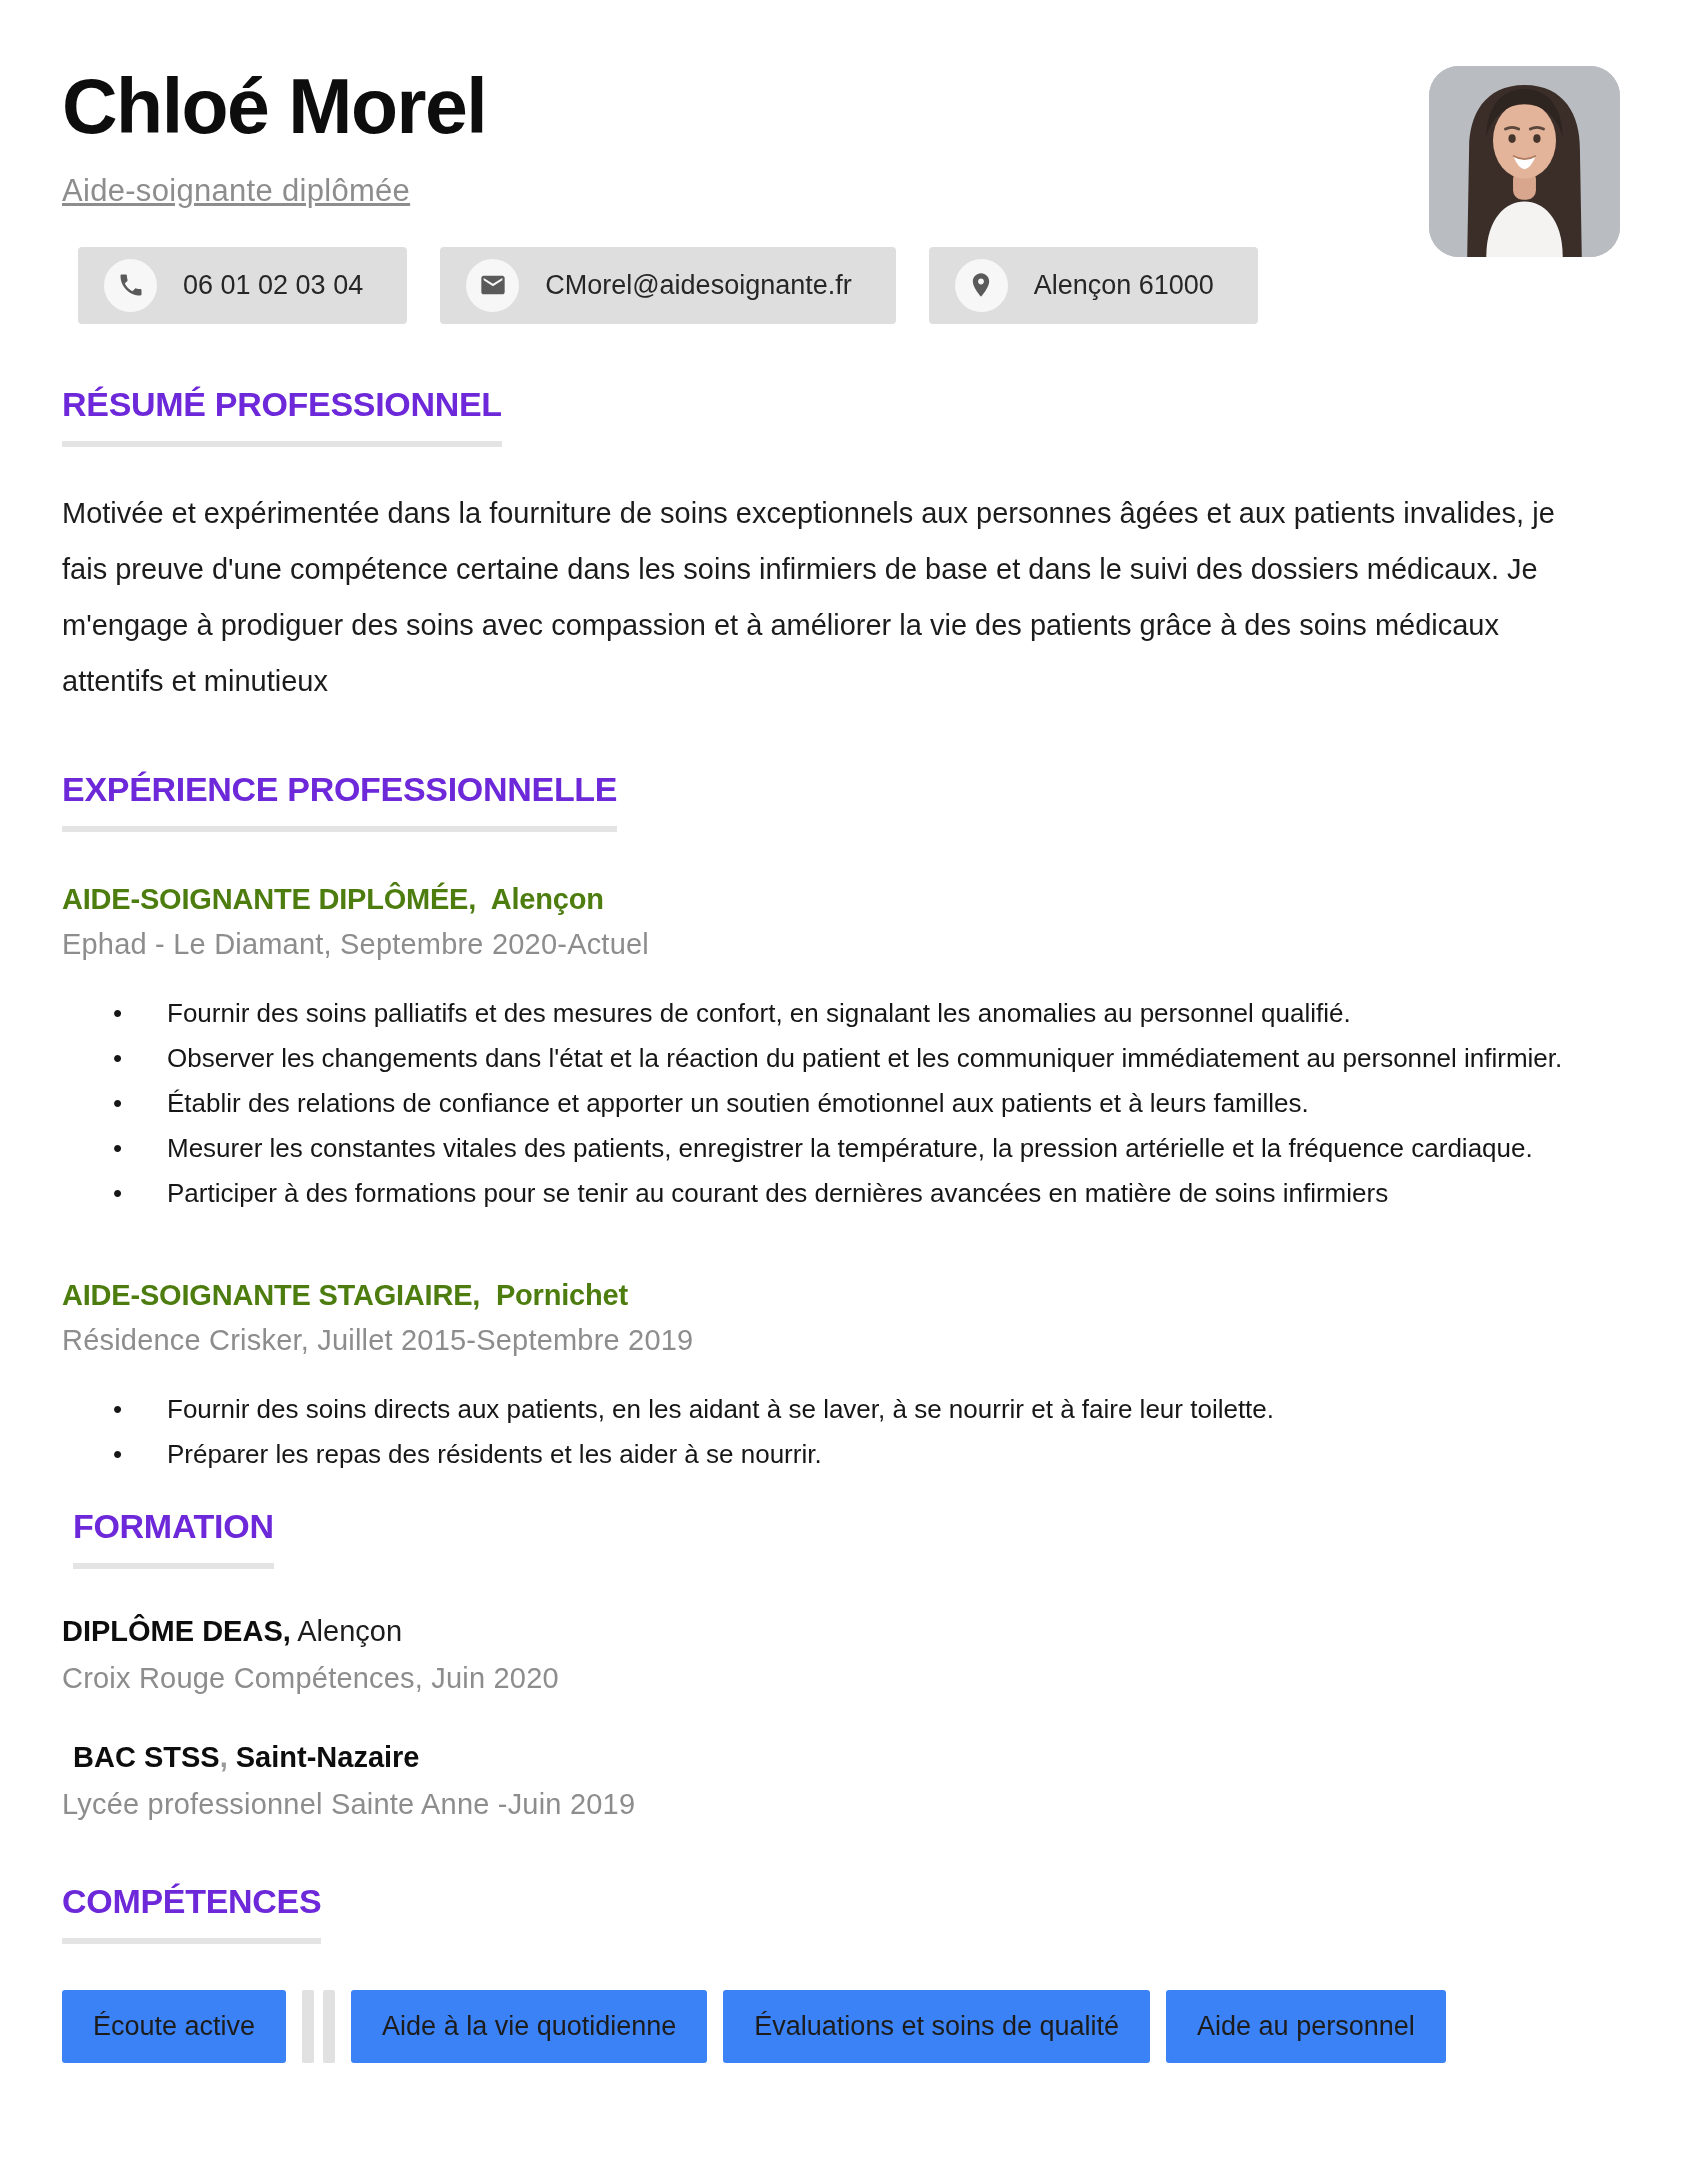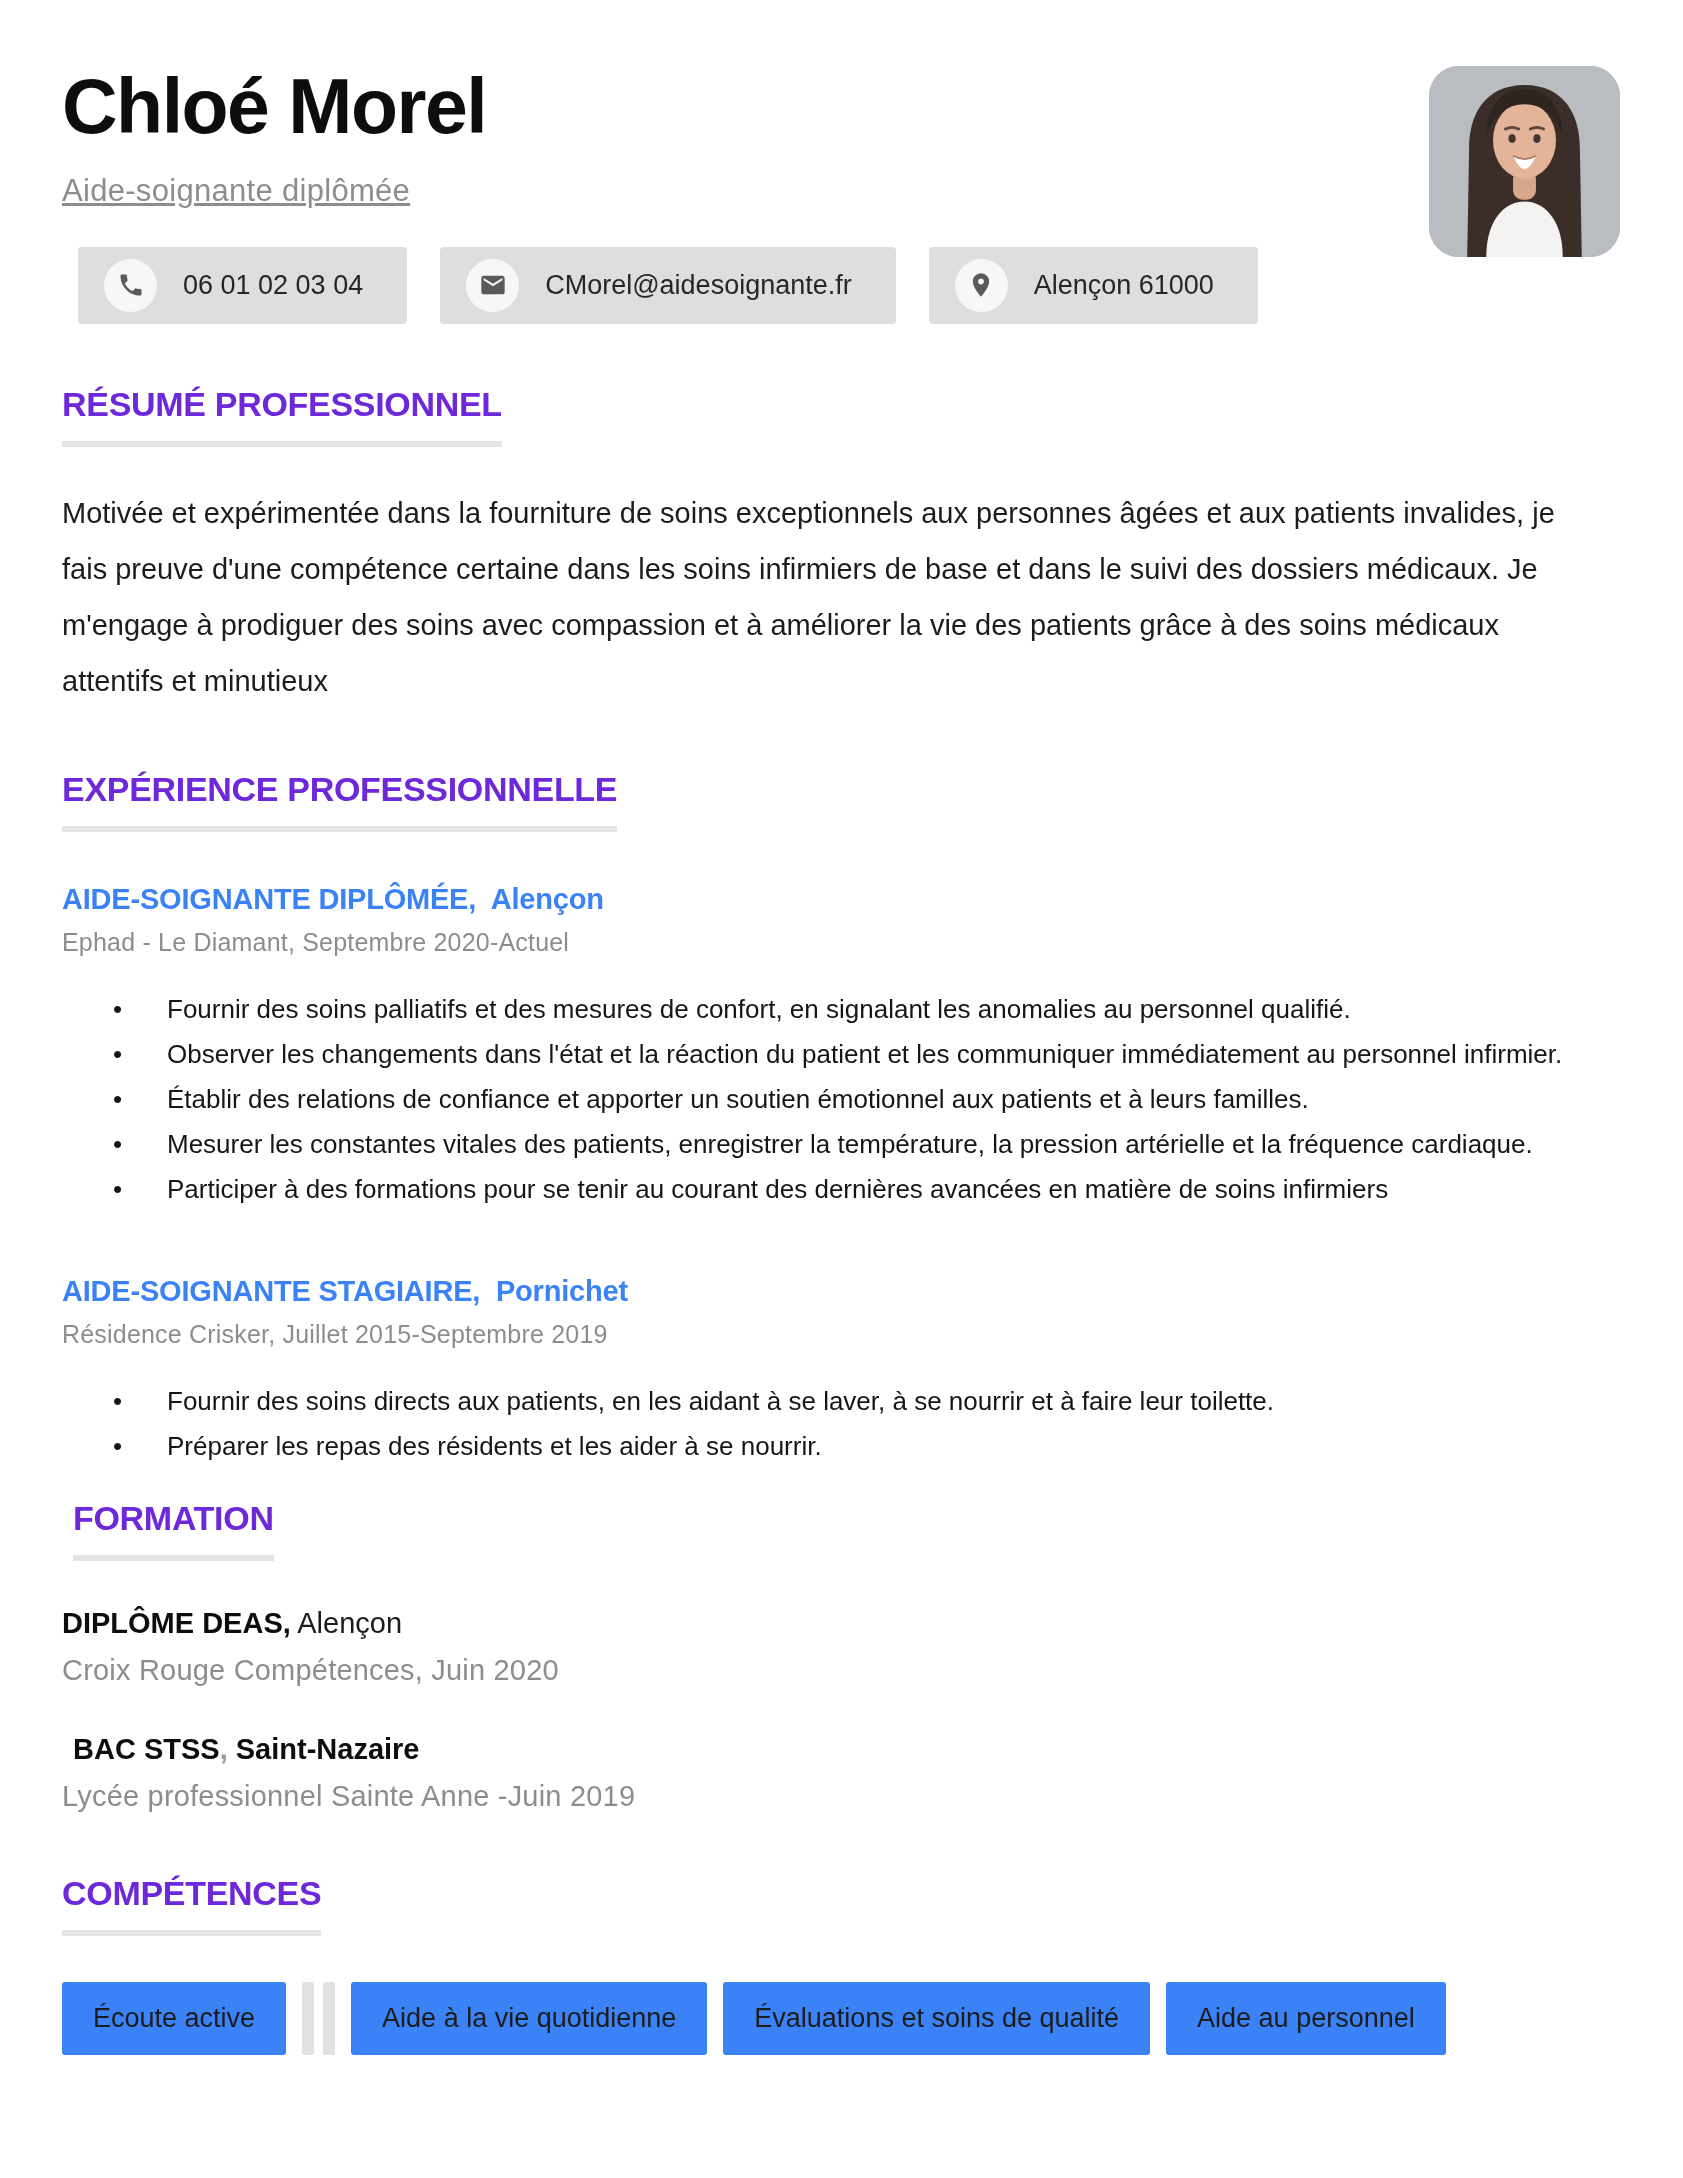--- a/index.html
+++ b/index.html
@@ -92,23 +92,23 @@
   .summary-text {
     margin-top: 38px;
     font-size: 29px;
     line-height: 56px;
     color: #1c1c1c;
     max-width: 1525px;
   }
 
   
   .job { margin-top: 51px; }
-  .job-heading { font-size: 29px; font-weight: 800; color: #3b82f6; letter-spacing: -0.2px; }
+  .job-heading { font-size: 29px; font-weight: 800; color: #4d7c0f; letter-spacing: -0.2px; }
   .job-heading .loc { font-weight: 800; }
-  .job-sub { font-size: 25px; color: #8d8d8d; margin-top: 12px; letter-spacing: 0.2px; }
+  .job-sub { font-size: 29px; color: #8d8d8d; margin-top: 12px; letter-spacing: 0.2px; }
   ul.bullets { list-style: none; margin-top: 30px; }
   ul.bullets li {
     position: relative;
     font-size: 26px;
     line-height: 45px;
     color: #161616;
     padding-left: 105px;
   }
   ul.bullets li::before {
     content: "•";

